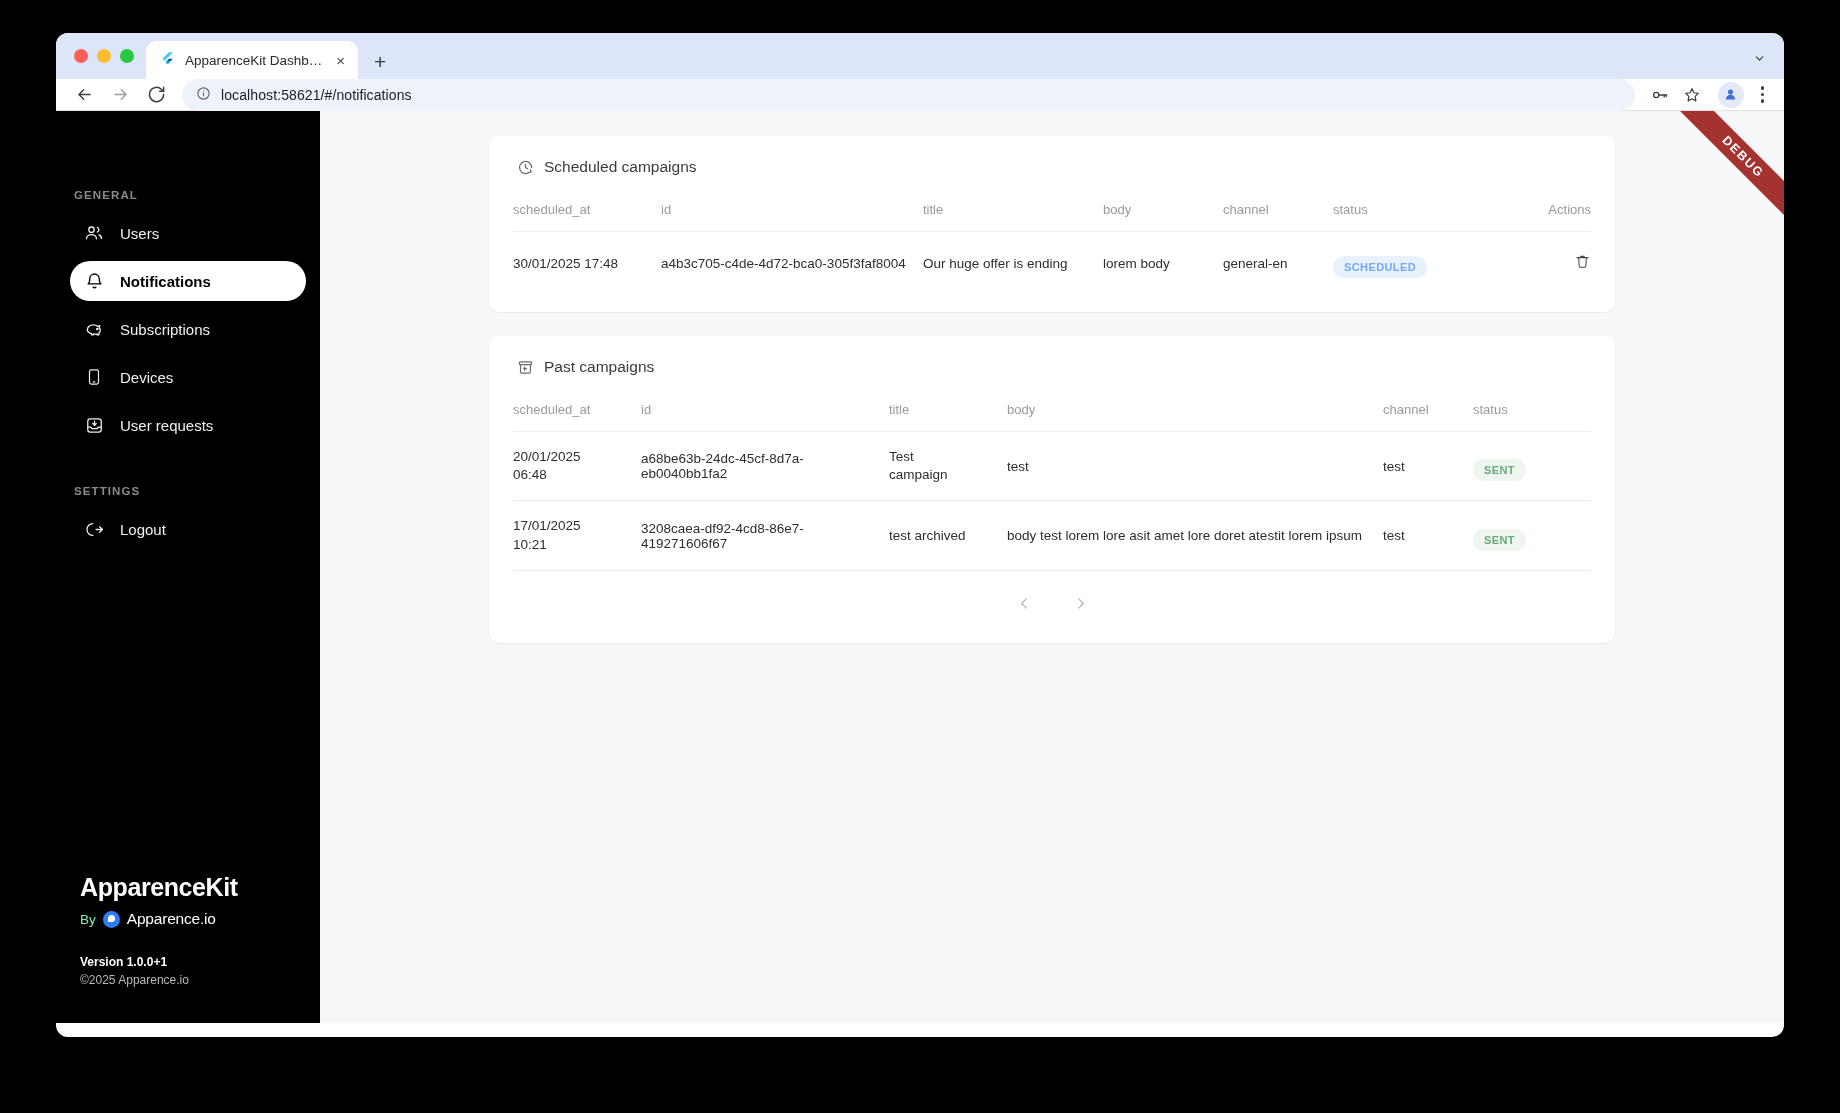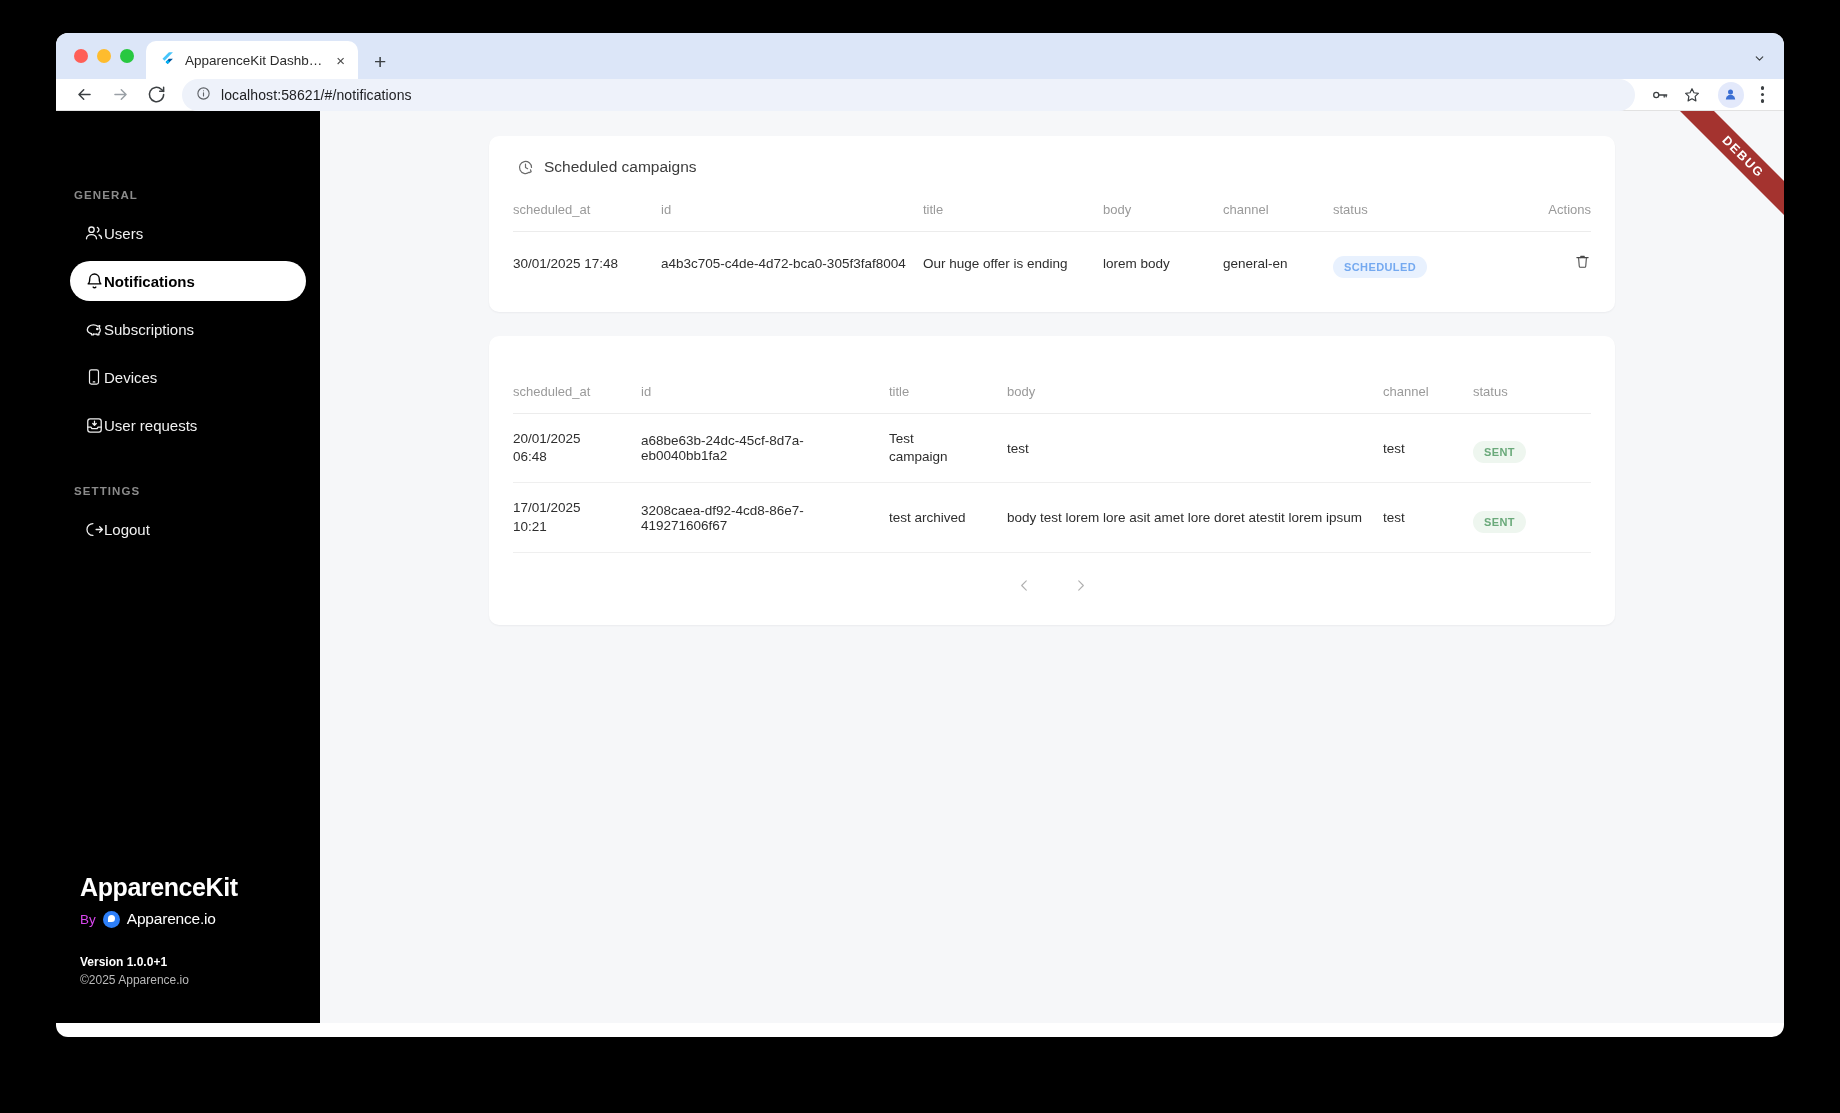--- a/index.html
+++ b/index.html
@@ -109,35 +109,35 @@
     position: relative;
     padding-top: 78px;
   }
   .side-section {
     font-size: 11.5px; letter-spacing: 1.1px;
     color: #8b8b8b; font-weight: 600;
     padding: 0 0 12px 18px;
   }
   .side-section.settings { padding-top: 32px; }
   .nav-item {
-    display: flex; align-items: center; 
+    display: flex; align-items: center; gap: 16px;
     height: 40px; margin: 0 14px 8px 14px;
     padding: 0 14px;
     border-radius: 20px;
     color: #f0f0f0; font-size: 15px;
   }
   .nav-item.active { background: #fff; color: #000; font-weight: 600; }
   .nav-item .ico { width: 20px; height: 20px; display: flex; align-items: center; justify-content: center; flex: 0 0 20px; }
 
   .brand {
     position: absolute; left: 24px; bottom: 34px; right: 16px;
   }
   .brand-title { font-size: 25px; font-weight: 700; letter-spacing: -.4px; color: #fff; }
   .brand-by { display: flex; align-items: center; gap: 7px; margin-top: 8px; }
-  .brand-by .by { font-size: 13.5px; color: #d946ef; }
+  .brand-by .by { font-size: 13.5px; color: #86efac; }
   .brand-logo {
     width: 17px; height: 17px; border-radius: 50%;
     background: #2d7ff9; position: relative; flex: 0 0 17px;
   }
   .brand-logo::after {
     content: ""; position: absolute; left: 5px; top: 4px;
     width: 7px; height: 7px; border-radius: 50% 50% 50% 0;
     background: #fff;
   }
   .brand-company { font-size: 15.5px; color: #fff; font-weight: 500; letter-spacing: -.2px; }
@@ -415,20 +415,30 @@
                       <path d="M6.5 6.5l.9 12.2a1.6 1.6 0 0 0 1.6 1.5h6a1.6 1.6 0 0 0 1.6-1.5l.9-12.2"></path>
                     </svg>
                 </span>
               </td>
             </tr>
           </tbody>
         </table>
       </section>
 
       <section class="card past">
+        <div class="card-head">
+          <span class="hico">
+            <svg width="17" height="17" viewBox="0 0 24 24" fill="none" stroke="currentColor" stroke-width="1.7" stroke-linecap="round" stroke-linejoin="round">
+                <rect x="3.5" y="4" width="17" height="4" rx="1"></rect>
+                <path d="M5 8v10a2 2 0 0 0 2 2h10a2 2 0 0 0 2-2V8"></path>
+                <path d="M13.5 13.5h-4M11.2 11.3l-1.7 2.2 1.7 2.2"></path>
+              </svg>
+          </span>
+          <span class="card-title">Past campaigns</span>
+        </div>
 
         <table>
           <thead>
             <tr>
               <th style="width:128px">scheduled_at</th>
               <th style="width:248px">id</th>
               <th style="width:118px">title</th>
               <th style="width:376px">body</th>
               <th style="width:90px">channel</th>
               <th>status</th>

